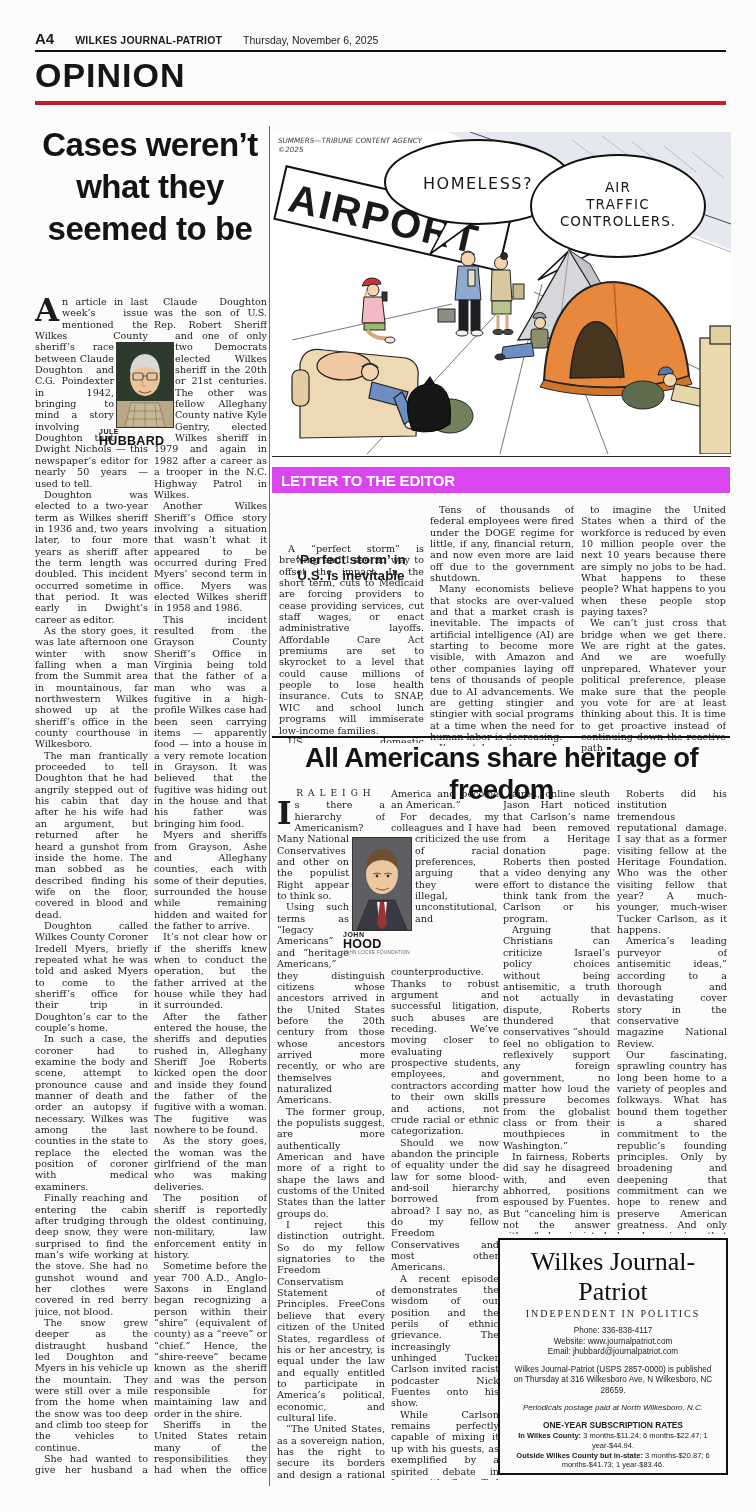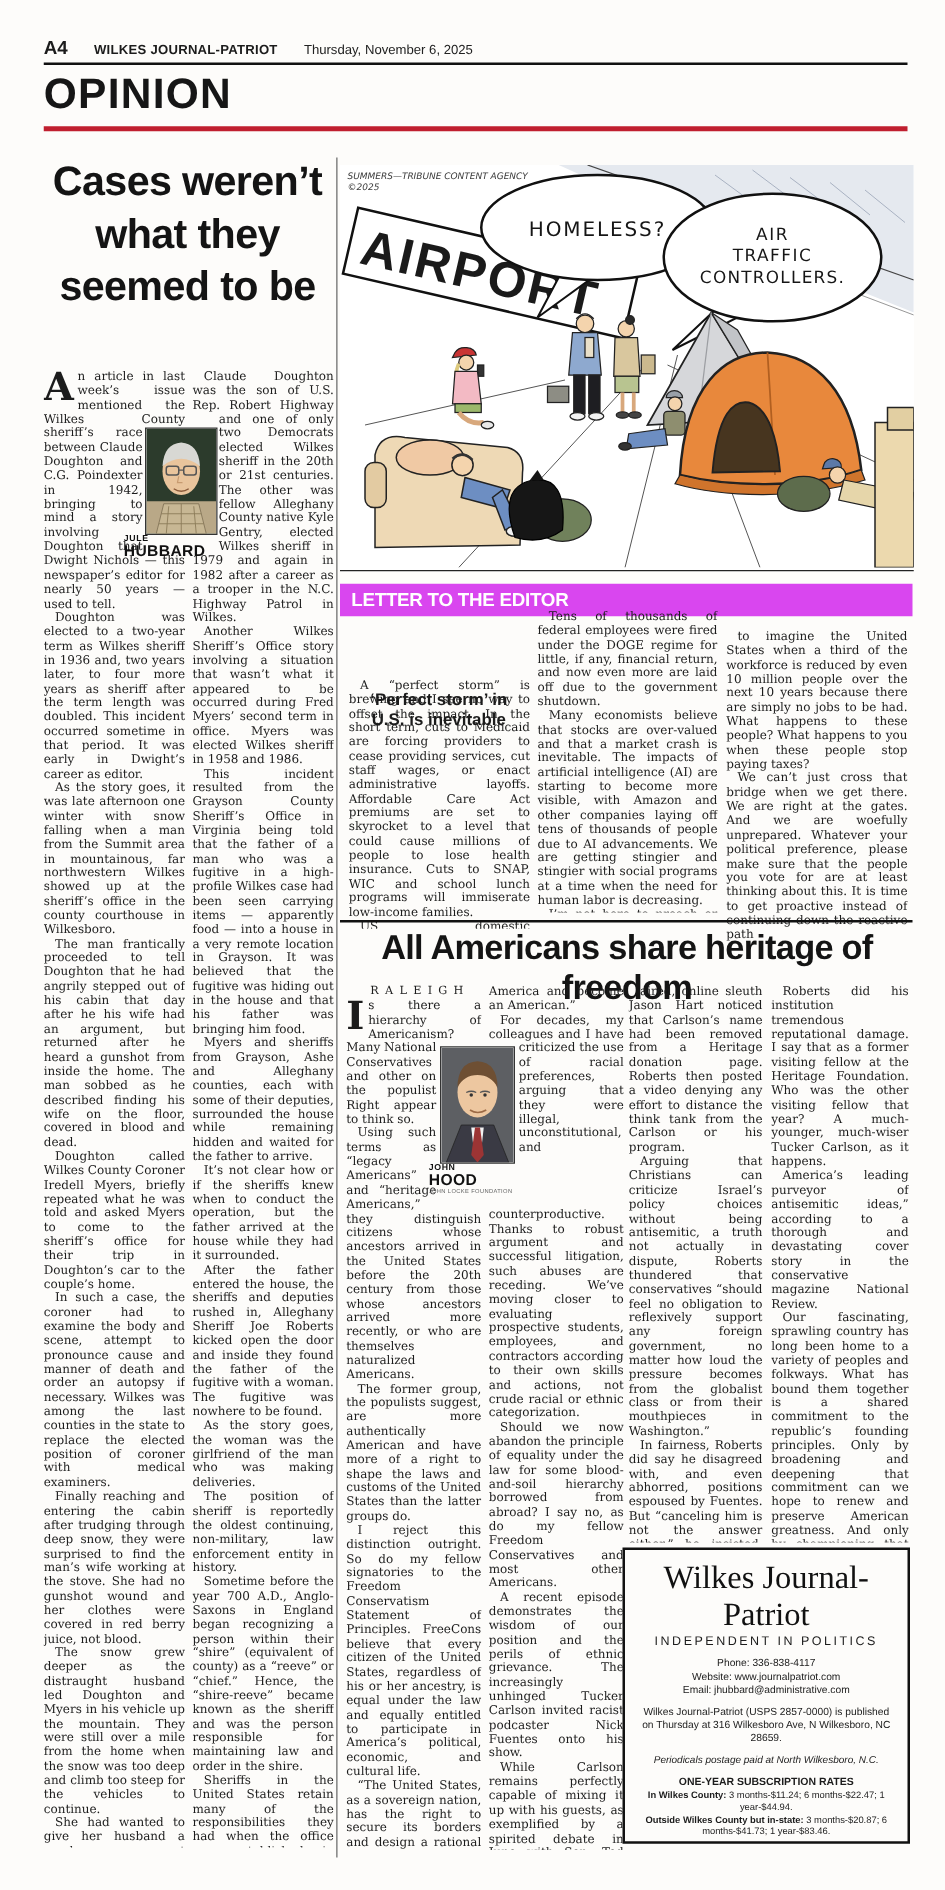--- a/index.html
+++ b/index.html
@@ -45,38 +45,38 @@
   .cartoon{position:absolute;left:272px;top:132px;width:459px;height:324px;background:#fff;
            border-bottom:1.5px solid #222;}
 
   
   .banner{position:absolute;left:272px;top:467px;width:458px;height:26px;background:#d946ef;
           display:flex;align-items:center;padding-left:9px;box-sizing:border-box;}
   .banner span{color:#fff;font-family:"Liberation Sans",sans-serif;font-weight:bold;font-size:15px;letter-spacing:-.2px;}
   .let-title{position:absolute;left:281px;top:504px;width:140px;text-align:center;
       font-family:"Liberation Sans",sans-serif;font-weight:bold;font-size:13.5px;line-height:16px;margin-top:48px;}
   .let-col1{left:279px;top:543px;width:145px;height:200px;}
-  .let-col2{left:430px;top:488px;width:144px;height:242px;}
+  .let-col2{left:430px;top:504px;width:144px;height:242px;}
   .let-col3{left:581px;top:504px;width:145px;height:250px;}
 
   
   .hrule2{position:absolute;left:272px;top:736px;width:458px;height:2px;background:#111;}
   .hood-headline{position:absolute;left:272px;top:742px;width:459px;text-align:center;
       font-family:"Liberation Sans",sans-serif;font-weight:bold;font-size:27.5px;letter-spacing:-.6px;color:#141414;}
   .hood-col1{left:277px;top:788px;width:108px;height:692px;}
   .hood-col2{left:391px;top:788px;width:108px;height:692px;}
   .hood-col3{left:503px;top:788px;width:107px;height:446px;}
   .hood-col4{left:617px;top:788px;width:110px;height:446px;}
   .dateline{font-size:9px;letter-spacing:4px;text-align:left;text-indent:10px;}
 
   
   .mbox{position:absolute;left:498px;top:1238px;width:230px;height:237px;border:2px solid #111;
         box-sizing:border-box;background:#fdfcfa;text-align:center;}
   .mh-name{font-family:"Liberation Serif",serif;font-size:26px;margin-top:7px;color:#111;}
-  .mh-tag{font-family:Liberation Sans, sans-serif;font-size:10px;letter-spacing:2px;margin-top:1px;}
+  .mh-tag{font-family:Liberation Serif, serif;font-size:10px;letter-spacing:2px;margin-top:1px;}
   .mh-line{font-family:"Liberation Sans",sans-serif;font-size:8.2px;line-height:10.5px;}
   .mh-line b{font-weight:normal;}
   .mh-blk{margin-top:7px;}
   .mh-it{font-family:"Liberation Sans",sans-serif;font-style:italic;font-size:8px;line-height:10px;}
   .mh-rt{font-family:"Liberation Sans",sans-serif;font-size:7.5px;line-height:9.8px;}
   .mh-rth{font-family:"Liberation Sans",sans-serif;font-weight:bold;font-size:8.4px;line-height:11px;}
 </style>
 </head>
 <body>
 
@@ -107,21 +107,21 @@
         <p class="para">Doughton called Wilkes County Coroner Iredell Myers, briefly repeated what he was told and asked Myers to come to the sheriff’s office for their trip in Doughton’s car to the couple’s home.</p>
         <p class="para">In such a case, the coroner had to examine the body and scene, attempt to pronounce cause and manner of death and order an autopsy if necessary. Wilkes was among the last counties in the state to replace the elected position of coroner with medical examiners.</p>
         <p class="para">Finally reaching and entering the cabin after trudging through deep snow, they were surprised to find the man’s wife working at the stove. She had no gunshot wound and her clothes were covered in red berry juice, not blood.</p>
         <p class="para">The snow grew deeper as the distraught husband led Doughton and Myers in his vehicle up the mountain. They were still over a mile from the home when the snow was too deep and climb too steep for the vehicles to continue.</p>
         <p class="para">She had wanted to give her husband a good scare, not imagining he would rush down to Wilkesboro for the sheriff. Doughton concluded that no crime had been committed, but he nonetheless gave the wife and husband a night in jail.</p>
       </div>
   </div>
 
   <div class="col la-colB">
     <p class="para">
-      <span>Claude Doughton was the son of U.S. Rep. Robert Highway</span>
+      <span>Claude Doughton was the son of U.S. Rep. Robert Sheriff</span>
       <span class="wl-b"></span>
       <span>and one of only two Democrats elected Wilkes sheriff in the 20th or 21st centuries. The other was fellow Alleghany County native Kyle Gentry, elected Wilkes sheriff in 1979 and again in 1982 after a career as a trooper in the N.C. Highway Patrol in Wilkes.</span>
     </p>
     <div>
         <p class="para">Another Wilkes Sheriff’s Office story involving a situation that wasn’t what it appeared to be occurred during Fred Myers’ second term in office. Myers was elected Wilkes sheriff in 1958 and 1986.</p>
         <p class="para">This incident resulted from the Grayson County Sheriff’s Office in Virginia being told that the father of a man who was a fugitive in a high-profile Wilkes case had been seen carrying items — apparently food — into a house in a very remote location in Grayson. It was believed that the fugitive was hiding out in the house and that his father was bringing him food.</p>
         <p class="para">Myers and sheriffs from Grayson, Ashe and Alleghany counties, each with some of their deputies, surrounded the house while remaining hidden and waited for the father to arrive.</p>
         <p class="para">It’s not clear how or if the sheriffs knew when to conduct the operation, but the father arrived at the house while they had it surrounded.</p>
         <p class="para">After the father entered the house, the sheriffs and deputies rushed in, Alleghany Sheriff Joe Roberts kicked open the door and inside they found the father of the fugitive with a woman. The fugitive was nowhere to be found.</p>
         <p class="para">As the story goes, the woman was the girlfriend of the man who was making deliveries.</p>
@@ -384,21 +384,21 @@
     <div class="l2">HOOD</div>
     <div class="l3">JOHN LOCKE FOUNDATION</div>
   </div>
 
   <div class="mbox">
     <div class="mh-name">Wilkes Journal-Patriot</div>
     <div class="mh-tag">INDEPENDENT IN POLITICS</div>
     <div class="mh-blk">
       <div class="mh-line"><b>Phone:</b> <span>336-838-4117</span></div>
       <div class="mh-line"><b>Website:</b> <span>www.journalpatriot.com</span></div>
-      <div class="mh-line"><b>Email:</b> <span>jhubbard@administrative.com</span></div>
+      <div class="mh-line"><b>Email:</b> <span>jhubbard@journalpatriot.com</span></div>
     </div>
     <div class="mh-blk mh-line" style="padding:0 10px;">Wilkes Journal-Patriot (USPS 2857-0000) is published on Thursday at 316 Wilkesboro Ave, N Wilkesboro, NC 28659.</div>
     <div class="mh-blk mh-it">Periodicals postage paid at North Wilkesboro, N.C.</div>
     <div class="mh-blk">
       <div class="mh-rth">ONE-YEAR SUBSCRIPTION RATES</div>
       <div class="mh-rt"><b>In Wilkes County:</b> <span>3 months-$11.24; 6 months-$22.47; 1 year-$44.94.</span></div>
       <div class="mh-rt"><b>Outside Wilkes County but in-state:</b> <span>3 months-$20.87; 6 months-$41.73; 1 year-$83.46.</span></div>
     </div>
 
   </div>

